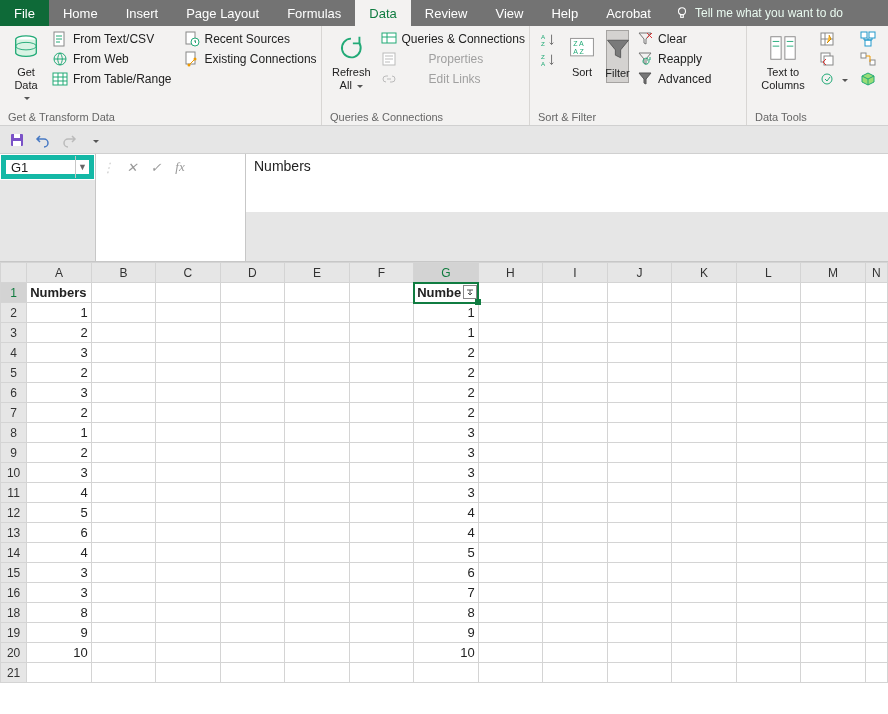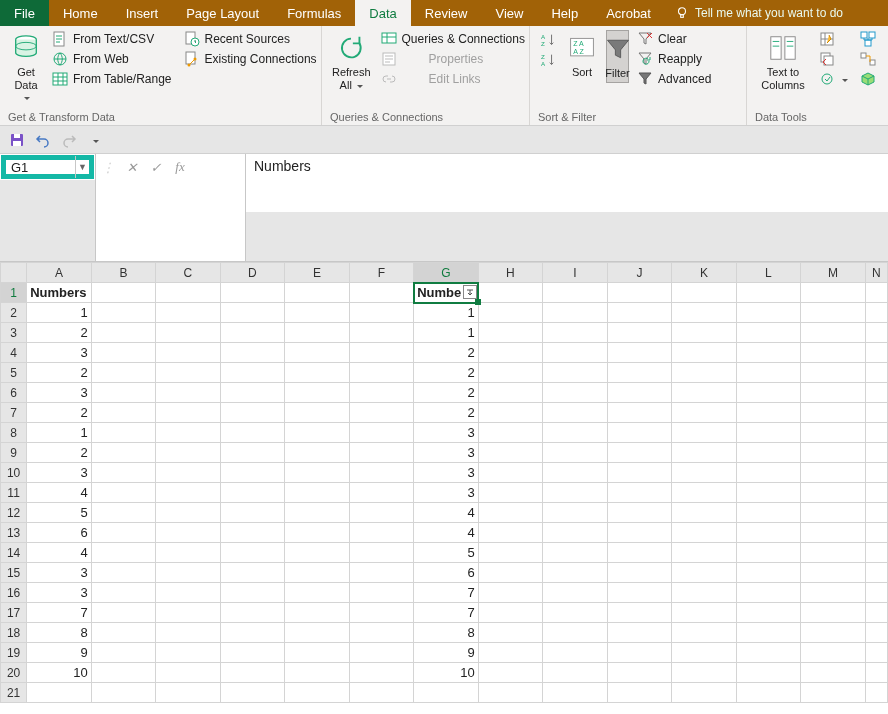--- a/index.html
+++ b/index.html
@@ -1,19 +1,19 @@
 <!DOCTYPE html>
 <html><head>
 <meta charset="utf-8">
 <style>
   * { box-sizing: border-box; margin: 0; padding: 0; font-family: 'Segoe UI', Tahoma, sans-serif; }
   body { width: 888px; height: 714px; background: #fff; overflow: hidden; font-size: 13px; color: #222; }
 
   
-  .tab-strip { height: 26px; background: #a16207; display: flex; align-items: stretch; color: #fff; }
+  .tab-strip { height: 26px; background: #737373; display: flex; align-items: stretch; color: #fff; }
   .tab-strip .tab { padding: 0 14px; display: flex; align-items: center; font-size: 13px; cursor: pointer; }
   .tab-strip .tab.file { background: #0e6a38; }
   .tab-strip .tab.active { background: #f3f2f1; color: #107c41; font-weight: 400; }
   .tab-strip .tell { display: flex; align-items: center; gap: 6px; font-size: 12px; color: #eafaf0; padding: 0 10px; }
   .tab-strip .bulb { width: 14px; height: 14px; }
 
   
   .ribbon { background: #f3f2f1; border-bottom: 1px solid #d0d0d0; display: flex; height: 100px; }
   .rgroup { border-right: 1px solid #d8d6d4; padding: 4px 8px 2px 8px; display: flex; flex-direction: column; }
   .rgroup-body { flex: 1; display: flex; align-items: flex-start; gap: 4px; }
@@ -696,37 +696,20 @@
           <td>7</td>
           <td></td>
           <td></td>
           <td></td>
           <td></td>
           <td></td>
           <td></td>
           <td></td>
         </tr>
         <tr>
-          <th>17</th>
-          <td>7</td>
-          <td></td>
-          <td></td>
-          <td></td>
-          <td></td>
-          <td></td>
-          <td>7</td>
-          <td></td>
-          <td></td>
-          <td></td>
-          <td></td>
-          <td></td>
-          <td></td>
-          <td></td>
-        </tr>
-        <tr>
           <th>18</th>
           <td>8</td>
           <td></td>
           <td></td>
           <td></td>
           <td></td>
           <td></td>
           <td>8</td>
           <td></td>
           <td></td>

